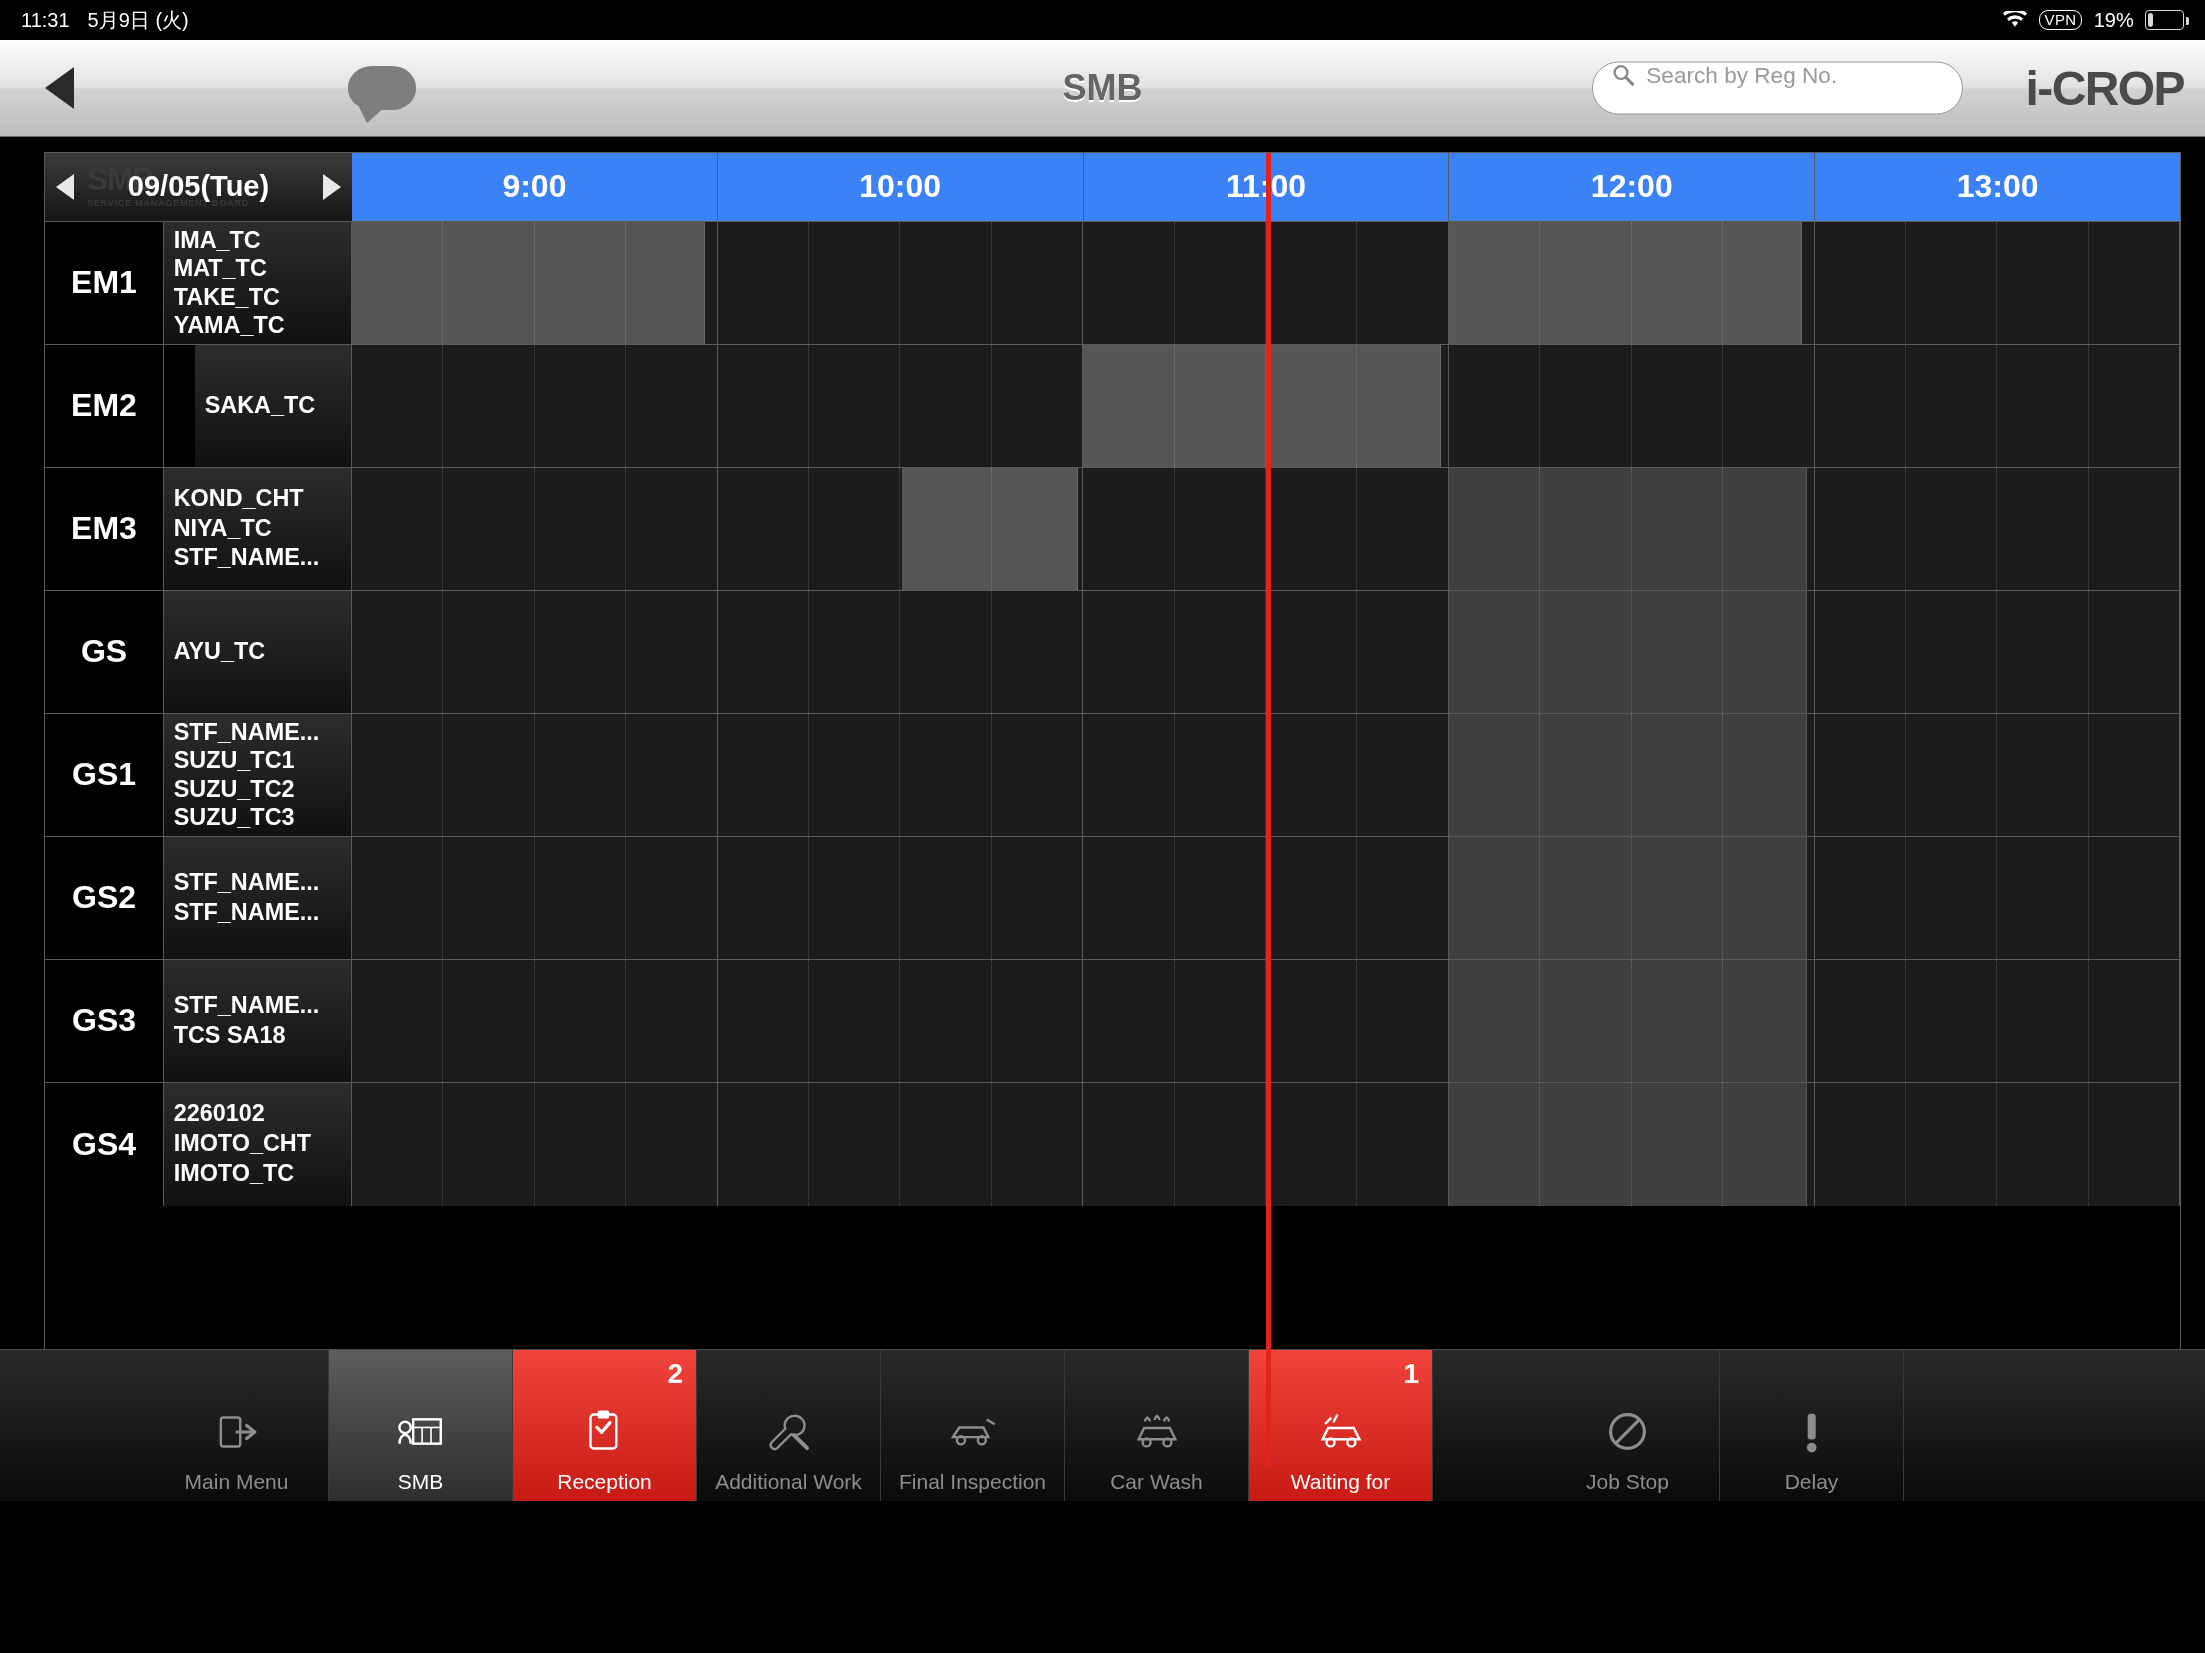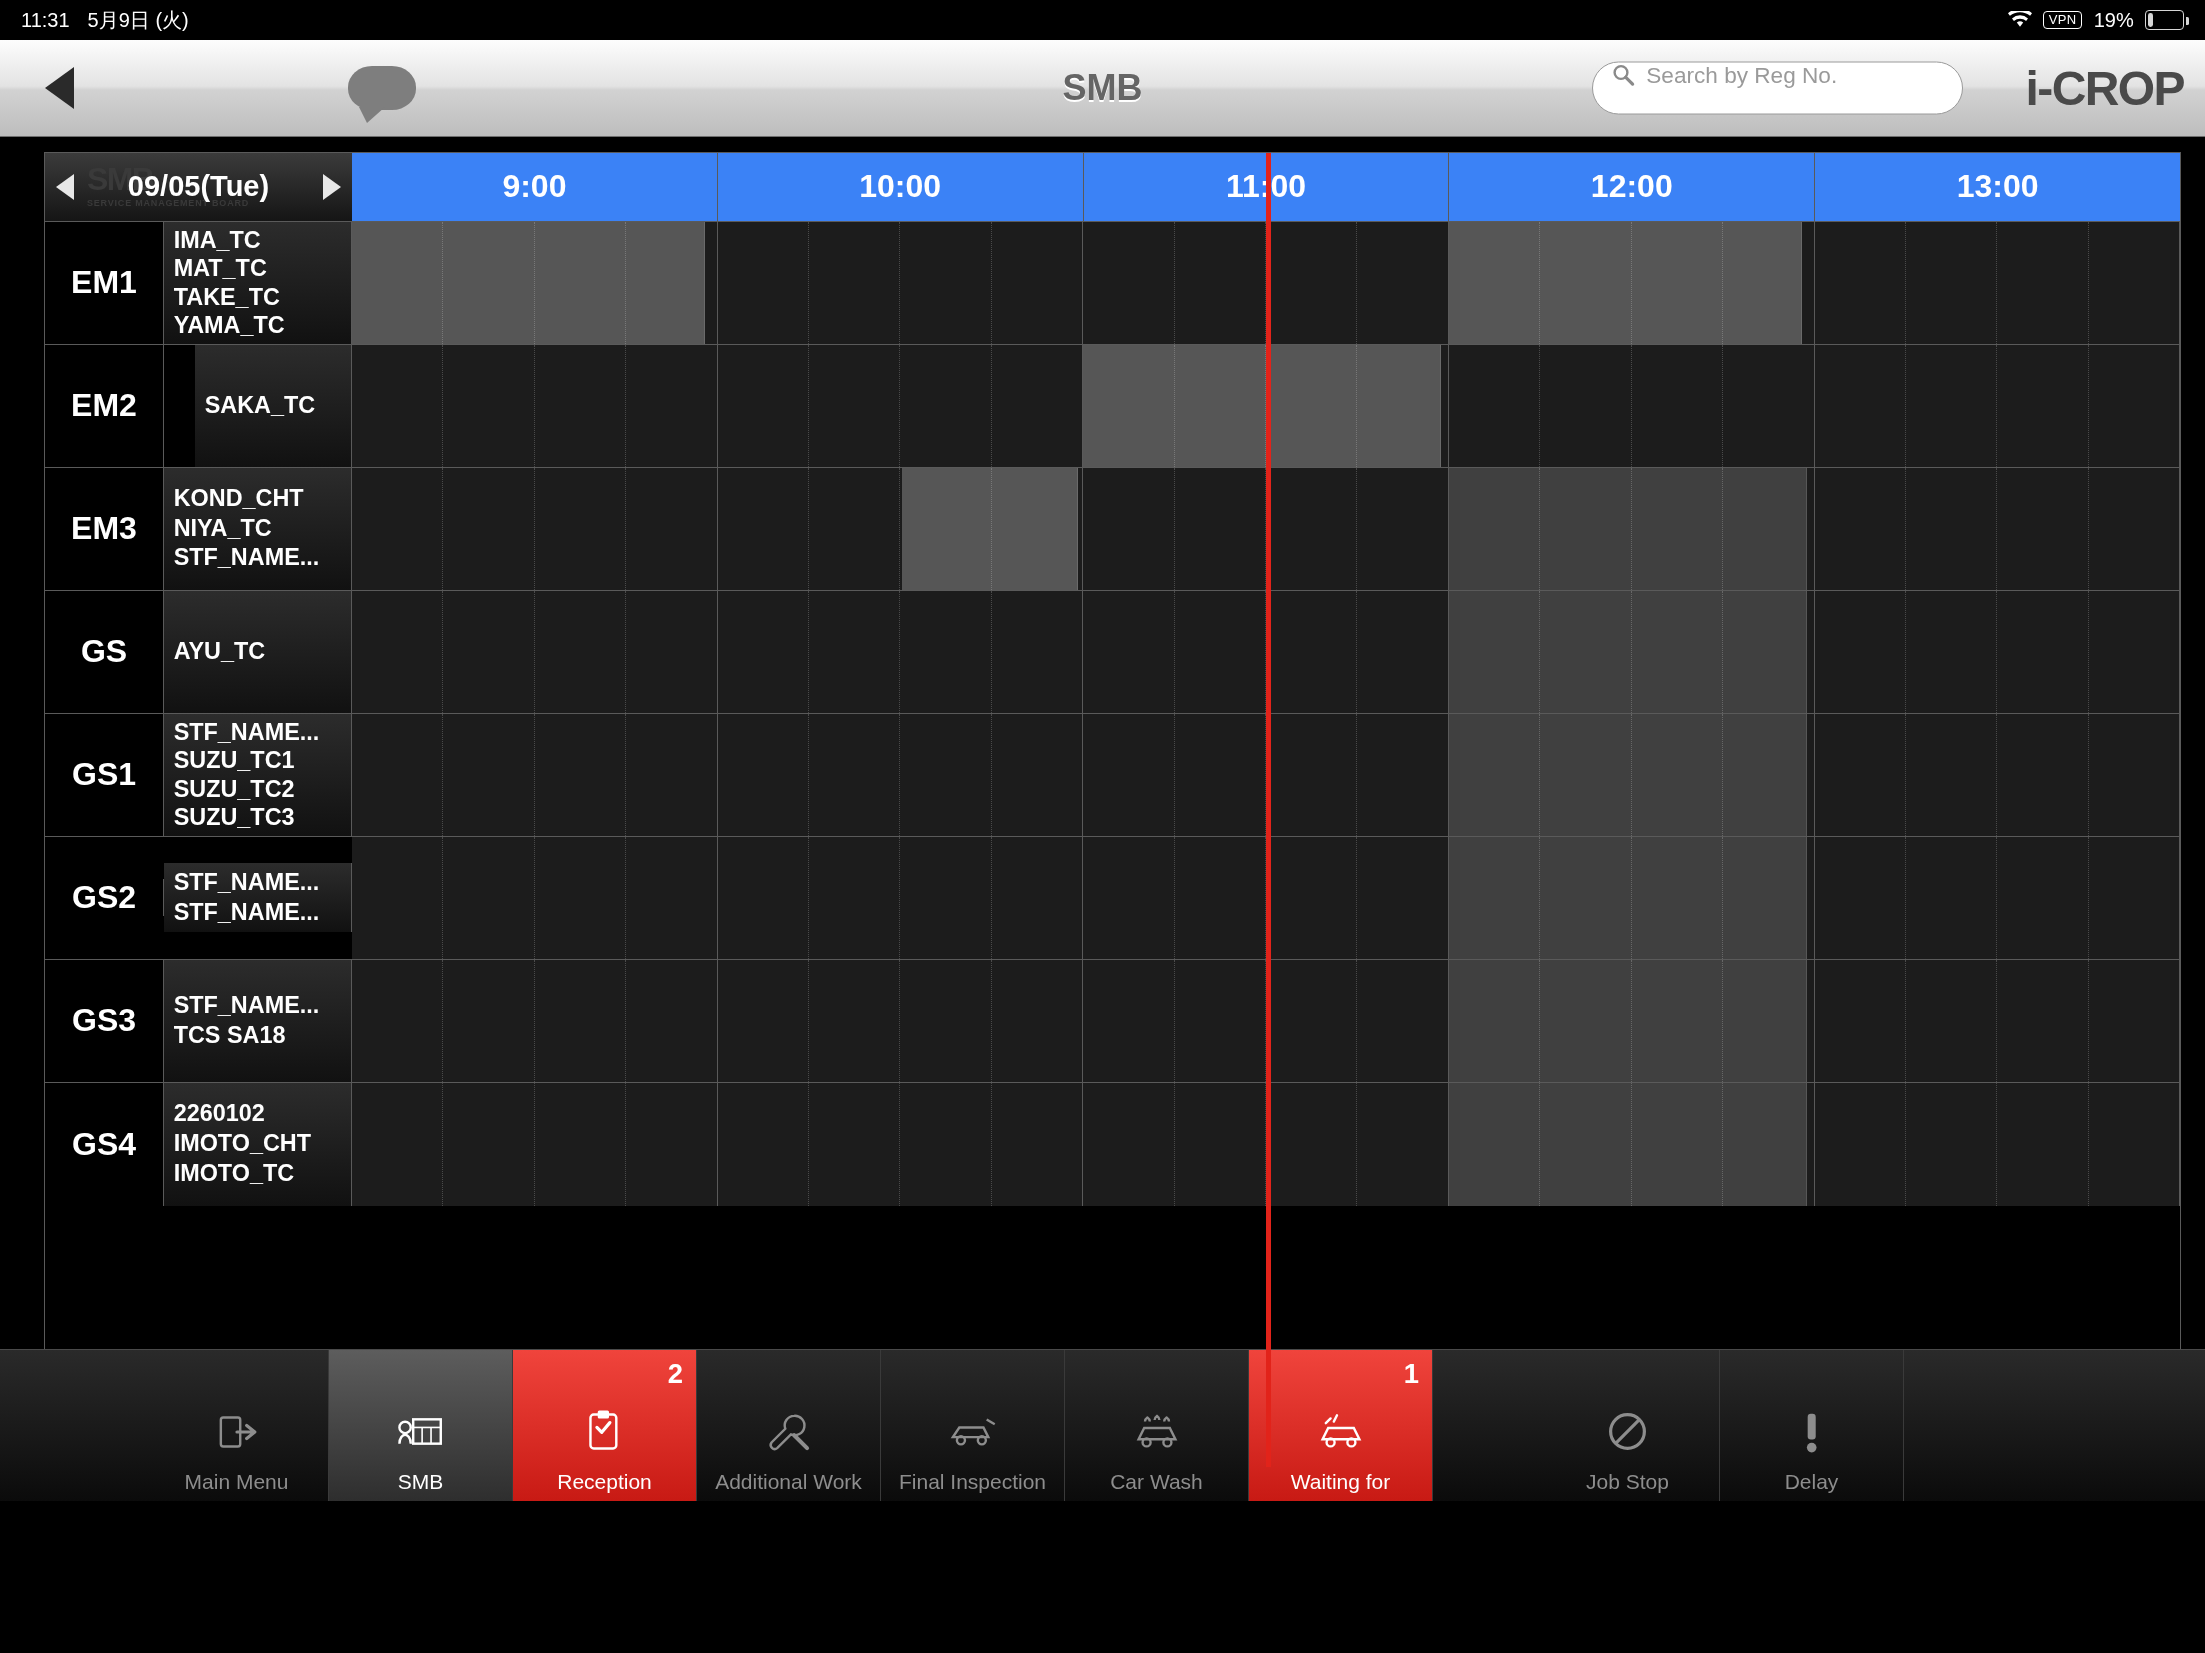--- a/index.html
+++ b/index.html
@@ -19,22 +19,22 @@
     align-items: center;
     justify-content: space-between;
     padding: 0 21px;
     font-size: 20px;
   }
   .statusbar .left { display: flex; align-items: center; gap: 18px; }
   .statusbar .right { display: flex; align-items: center; gap: 11.3px; }
   .wifi-icon { display:inline-block; width: 24px; height: 18px; position: relative; }
   .wifi-icon svg { position: absolute; top: 0; left: 0; }
   .vpn-badge {
-    border: 1.6px solid #fff; border-radius: 4px;
-    font-size: 13px; padding: 0.8px 4.8px; line-height: 1.1;
+    border: 1.6px solid #fff; border-radius: 9px;
+    font-size: 15px; padding: 0.8px 4.8px; line-height: 1.1;
     letter-spacing: 0.4px;
   }
   .battery {
     width: 39px; height: 19.4px; border: 1.6px solid #d6d6d6; border-radius: 4px;
     position: relative; display: inline-block;
   }
   .battery::after {
     content: ""; position: absolute; right: -5.7px; top: 5.7px;
     width: 3.2px; height: 8px; background: #d6d6d6; border-radius: 0 1.6px 1.6px 0;
   }
@@ -319,21 +319,21 @@
           </div>
           <div class="row" style="height: 123px;">
             <div class="grp">GS1</div>
             <div class="names">
               <span>STF_NAME...</span>
               <span>SUZU_TC1</span>
               <span>SUZU_TC2</span>
               <span>SUZU_TC3</span>
             </div>
           </div>
-          <div class="row" style="height: 123px; align-items: center;">
+          <div class="row" style="height: 123px;">
             <div class="grp">GS2</div>
             <div class="names">
               <span>STF_NAME...</span>
               <span>STF_NAME...</span>
             </div>
           </div>
           <div class="row" style="height: 123px;">
             <div class="grp">GS3</div>
             <div class="names">
               <span>STF_NAME...</span>

